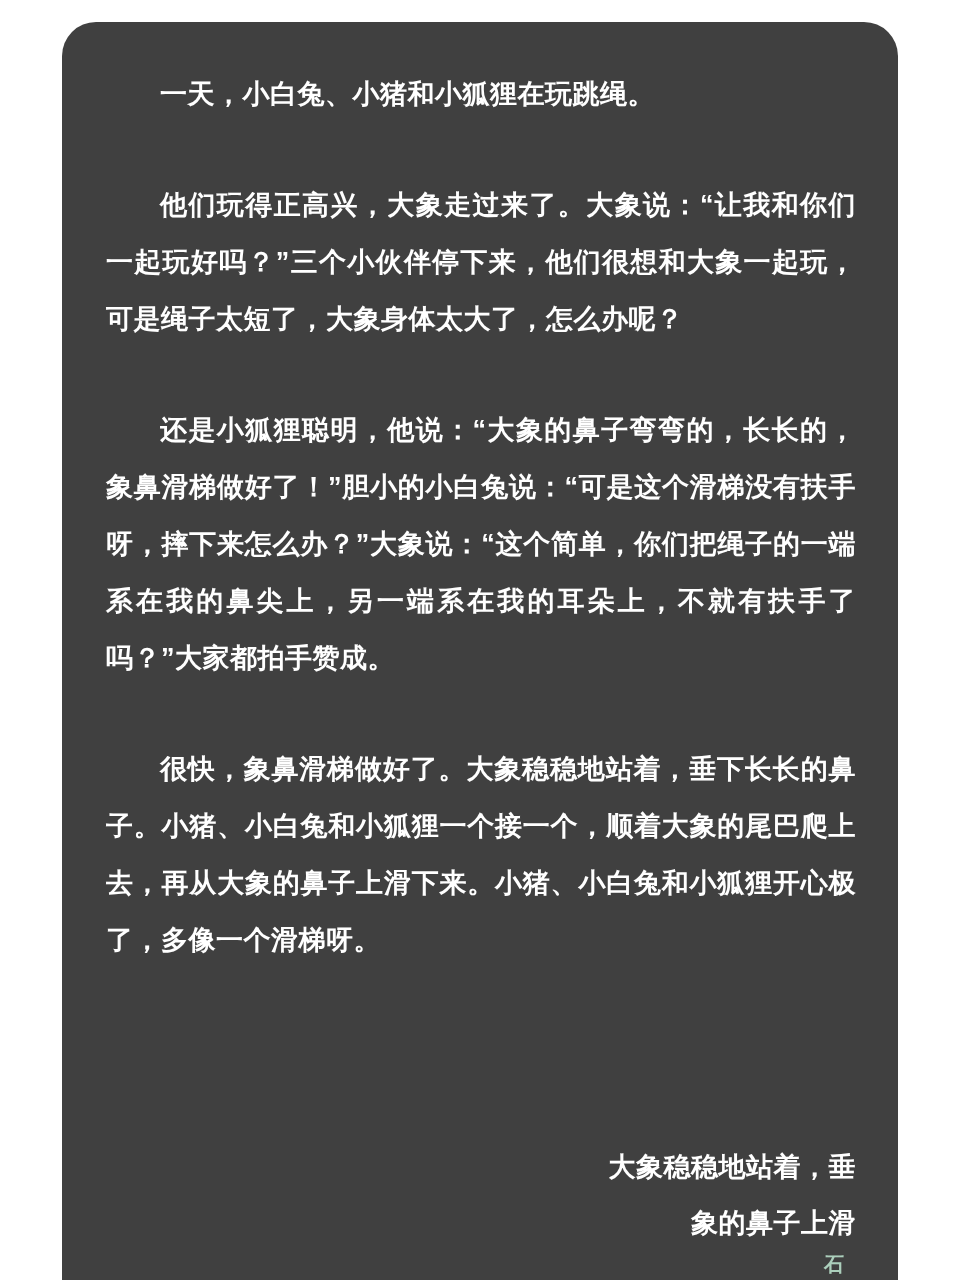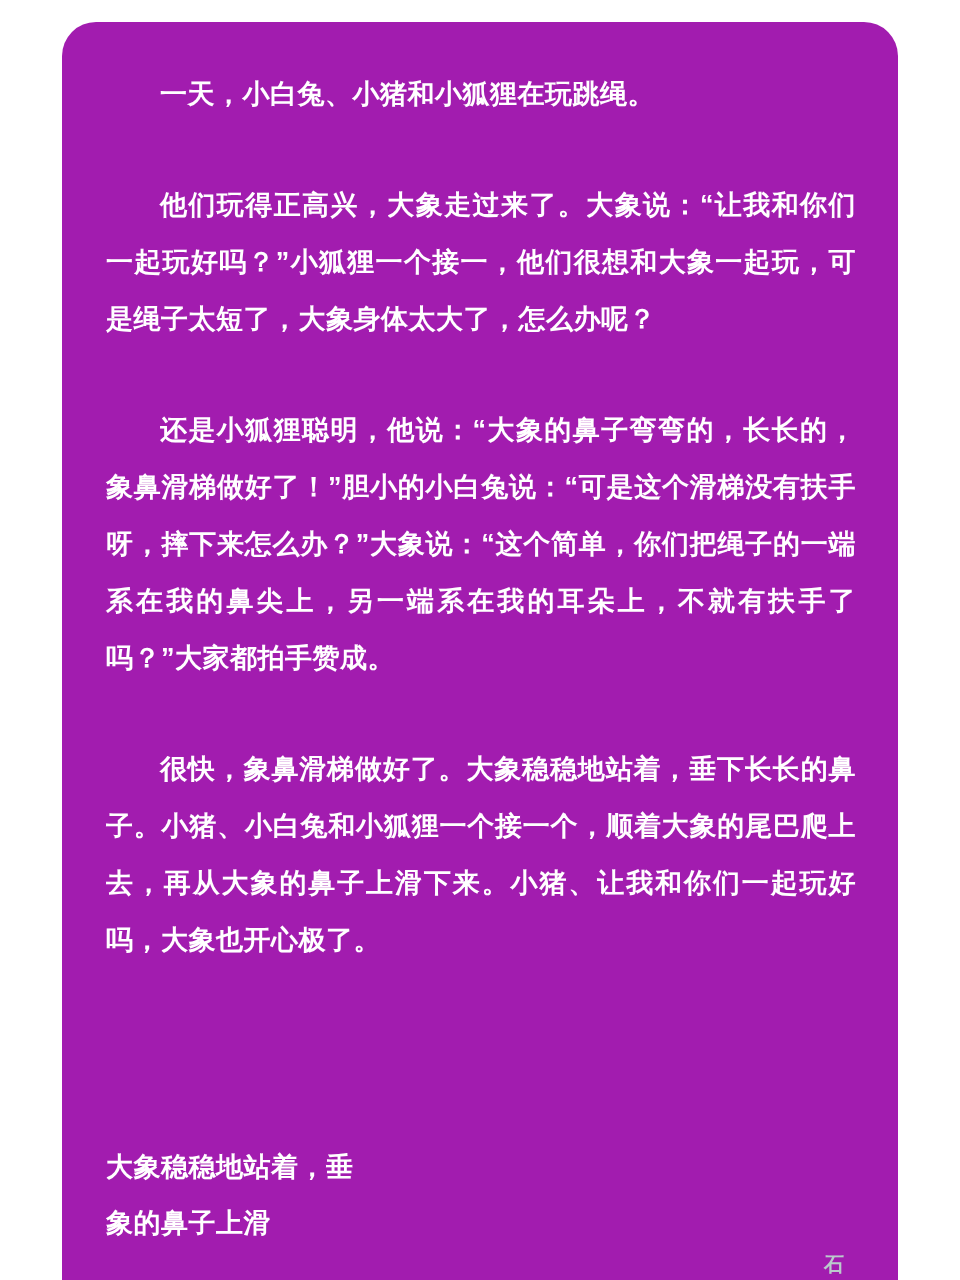--- a/index.html
+++ b/index.html
@@ -18,21 +18,21 @@
     width: 960px;
     height: 1280px;
     background: #ffffff;
   }
   .card {
     position: absolute;
     left: 62px;
     top: 22px;
     width: 836px;
     height: 1258px;
-    background: #a21caf;
+    background: #404040;
     border-radius: 34px 34px 0 0;
     overflow: hidden;
     box-sizing: border-box;
   }
   .story-body {
     position: absolute;
     left: 44px;
     top: 44px;
     width: 750px;
   }
@@ -49,20 +49,21 @@
     word-break: break-all;
   }
   .para.last {
     margin-bottom: 0;
   }
   .tail {
     position: absolute;
     left: 44px;
     top: 1118px;
     width: 750px;
+    text-align: right;
     overflow: hidden;
     height: 140px;
   }
   .tail-line {
     color: #ffffff;
     font-size: 27px;
     font-weight: bold;
     line-height: 54px;
     letter-spacing: 0.5px;
     white-space: nowrap;
@@ -82,23 +83,23 @@
   }
 </style>
 </head>
 <body>
 
 <div class="page">
   <div class="card">
 
     <div class="story-body">
       <p class="para">一天，小白兔、小猪和小狐狸在玩跳绳。</p>
-      <p class="para">他们玩得正高兴，大象走过来了。大象说：“让我和你们一起玩好吗？”小狐狸一个接一，他们很想和大象一起玩，可是绳子太短了，大象身体太大了，怎么办呢？</p>
+      <p class="para">他们玩得正高兴，大象走过来了。大象说：“让我和你们一起玩好吗？”三个小伙伴停下来，他们很想和大象一起玩，可是绳子太短了，大象身体太大了，怎么办呢？</p>
       <p class="para">还是小狐狸聪明，他说：“大象的鼻子弯弯的，长长的，象鼻滑梯做好了！”胆小的小白兔说：“可是这个滑梯没有扶手呀，摔下来怎么办？”大象说：“这个简单，你们把绳子的一端系在我的鼻尖上，另一端系在我的耳朵上，不就有扶手了吗？”大家都拍手赞成。</p>
-      <p class="para last">很快，象鼻滑梯做好了。大象稳稳地站着，垂下长长的鼻子。小猪、小白兔和小狐狸一个接一个，顺着大象的尾巴爬上去，再从大象的鼻子上滑下来。小猪、让我和你们一起玩好吗，大象也开心极了。</p>
+      <p class="para last">很快，象鼻滑梯做好了。大象稳稳地站着，垂下长长的鼻子。小猪、小白兔和小狐狸一个接一个，顺着大象的尾巴爬上去，再从大象的鼻子上滑下来。小猪、小白兔和小狐狸开心极了，多像一个滑梯呀。</p>
     </div>
 
     <div class="tail">
       <div class="tail-line l1">大象稳稳地站着，垂</div>
       <div class="tail-line l3">象的鼻子上滑</div>
       <div class="corner-mark">石</div>
     </div>
 
   </div>
 </div>

